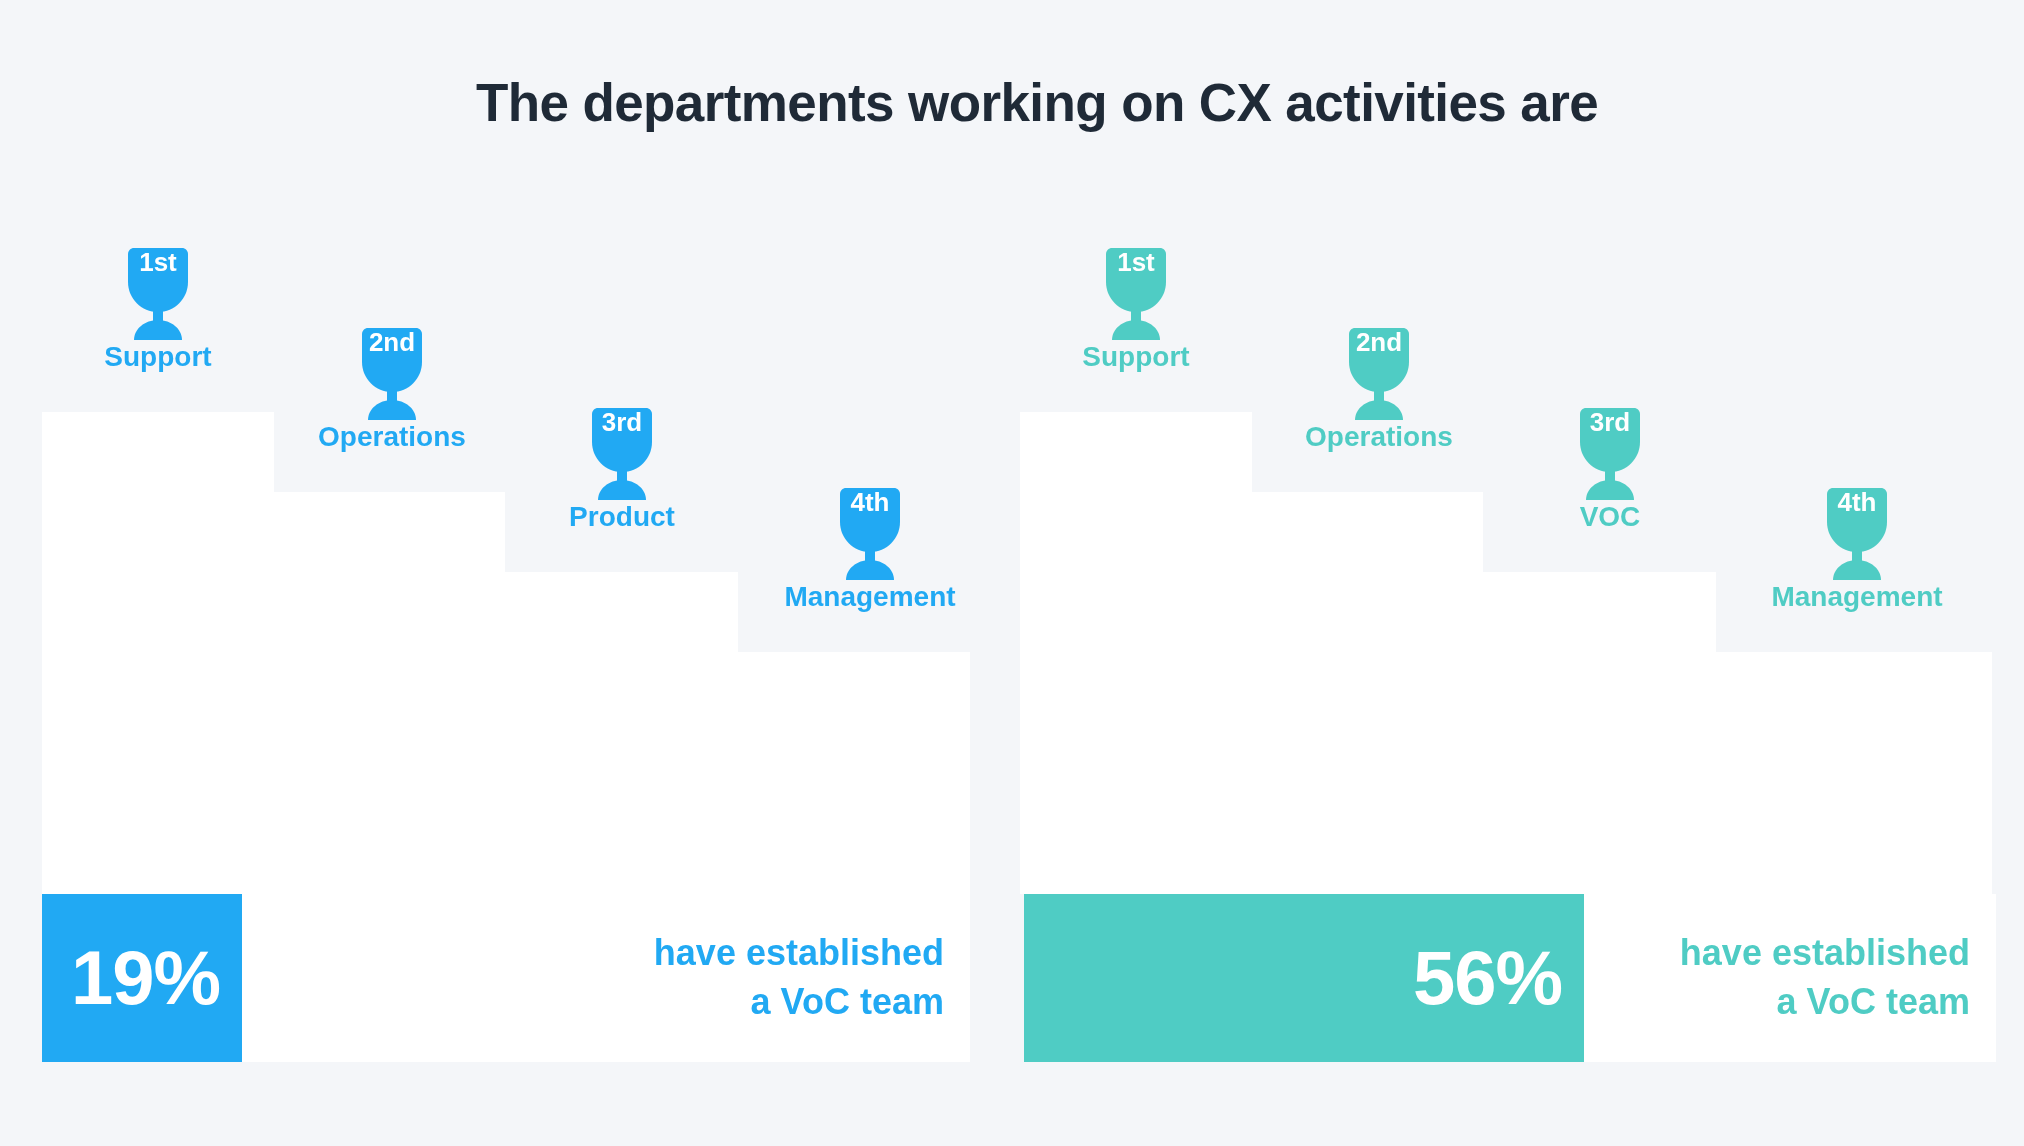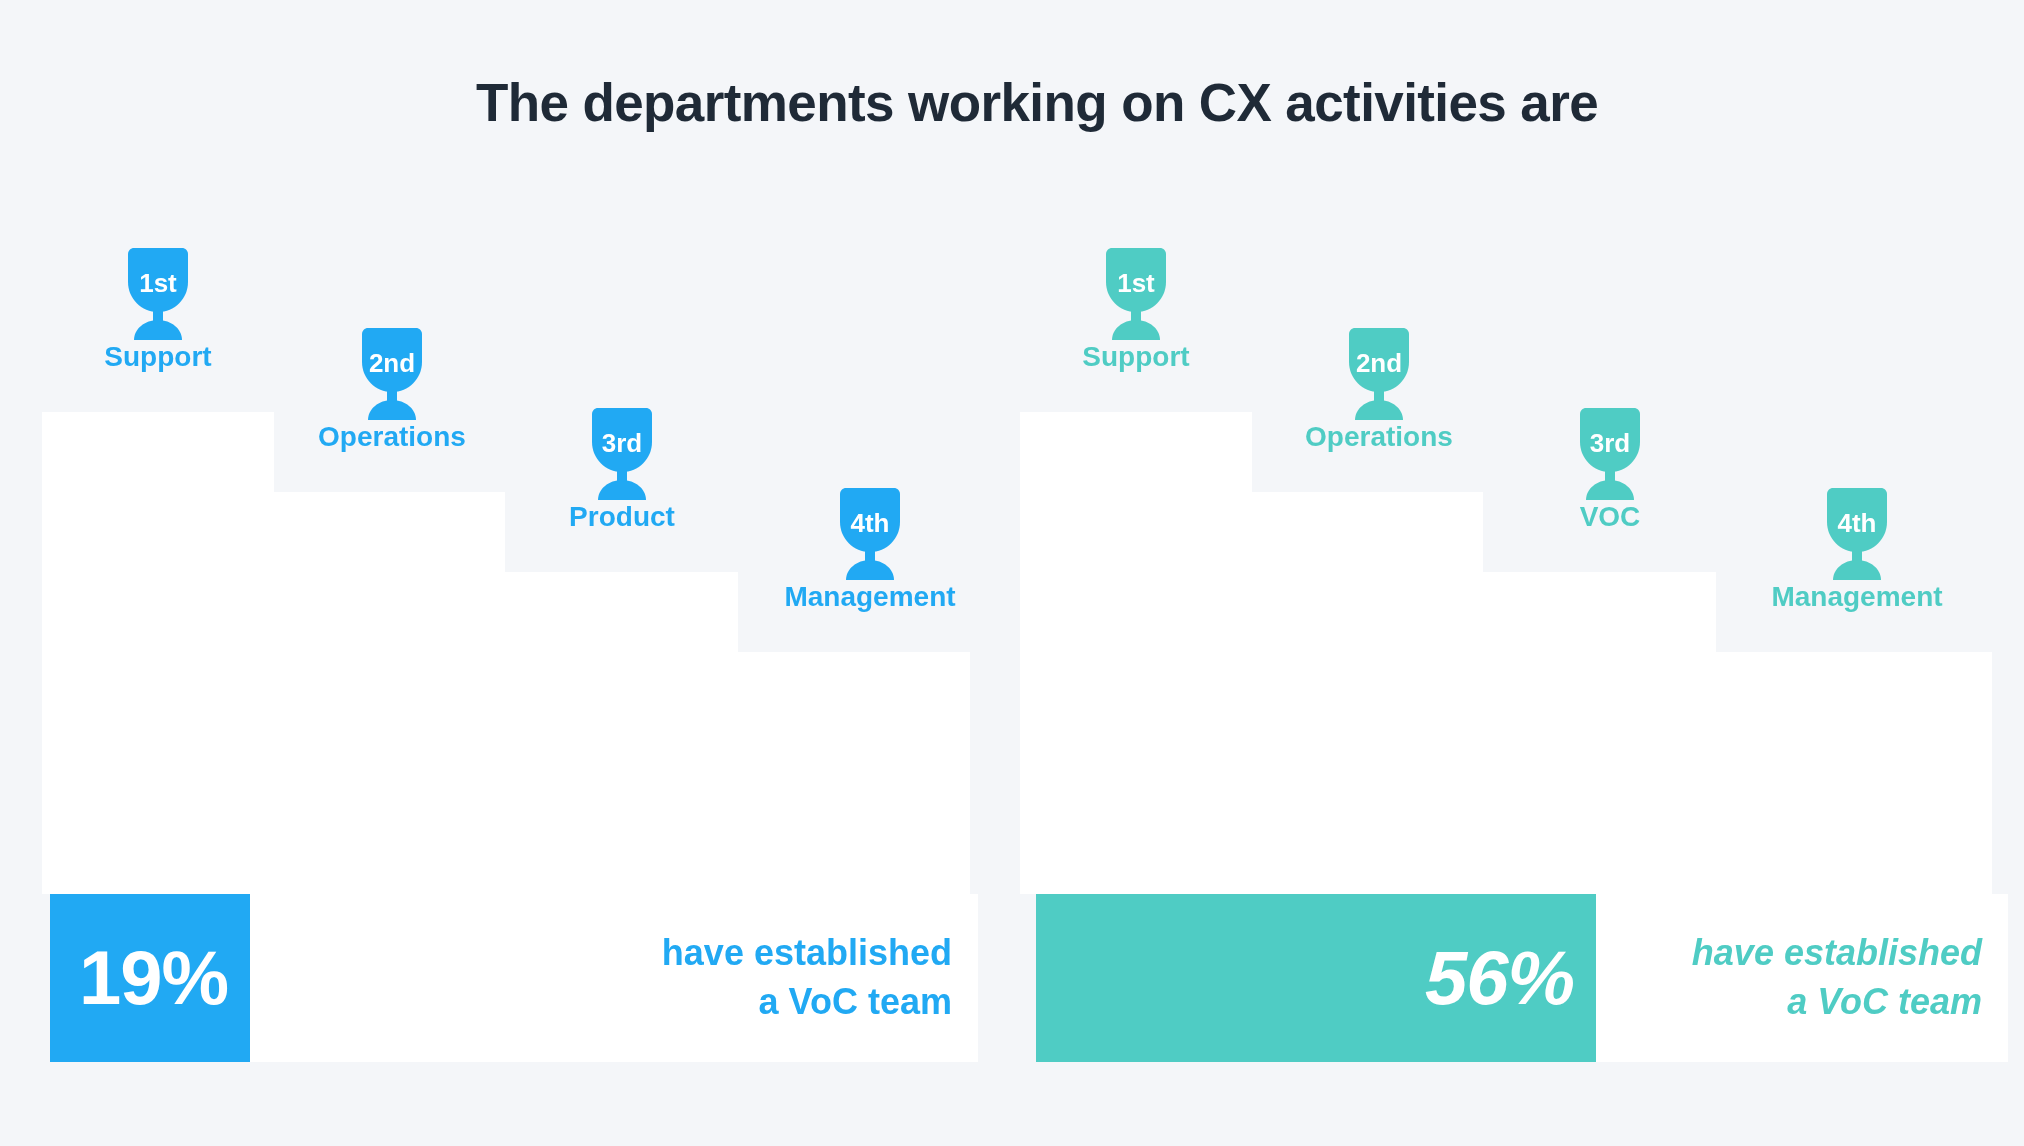--- a/index.html
+++ b/index.html
@@ -31,21 +31,21 @@
 
   
   .step { position:absolute; background:#ffffff; }
 
   
   .trophy-group { position:absolute; text-align:center; }
   .trophy { position:relative; width:84px; height:92px; margin:0 auto; }
   .trophy svg { display:block; width:84px; height:92px; }
   .trophy .rank {
     position:absolute;
-    top:22px; left:0; width:84px;
+    top:1px; left:0; width:84px;
     text-align:center;
     font-size:26px;
     font-weight:bold;
     color:#ffffff;
     line-height:1;
   }
   .dept-label {
     margin-top:2px;
     font-size:28px;
     font-weight:bold;
@@ -149,21 +149,21 @@
         <path d="M12 6 C12 2.7 14.7 0 18 0 L66 0 C69.3 0 72 2.7 72 6 L72 34 C72 50.6 58.6 64 42 64 C25.4 64 12 50.6 12 34 Z" fill="#21a9f3"></path>
         <rect x="37" y="60" width="10" height="14" fill="#21a9f3"></rect>
         <path d="M18 92 C18 81 28.7 72 42 72 C55.3 72 66 81 66 92 Z" fill="#21a9f3"></path>
       </svg>
       <div class="rank">4th</div>
     </div>
     <div class="dept-label c-blue">Management</div>
   </div>
 
 
-  <div class="stat-row" style="left:42px; top:894px; width:928px;margin-left:8px;">
+  <div class="stat-row" style="left:42px; top:894px; width:928px;">
     <div class="stat-white"></div>
     <div class="stat-fill" style="width:200px; background:#21a9f3;">
       <div class="stat-pct">19%</div>
     </div>
     <div class="stat-caption c-blue">
       <div>have established</div>
       <div>a VoC team</div>
     </div>
   </div>
 </div>
@@ -217,21 +217,21 @@
         <path d="M12 6 C12 2.7 14.7 0 18 0 L66 0 C69.3 0 72 2.7 72 6 L72 34 C72 50.6 58.6 64 42 64 C25.4 64 12 50.6 12 34 Z" fill="#4fccc4"></path>
         <rect x="37" y="60" width="10" height="14" fill="#4fccc4"></rect>
         <path d="M18 92 C18 81 28.7 72 42 72 C55.3 72 66 81 66 92 Z" fill="#4fccc4"></path>
       </svg>
       <div class="rank">4th</div>
     </div>
     <div class="dept-label c-teal">Management</div>
   </div>
 
 
-  <div class="stat-row" style="left:24px; top:894px; width:972px;font-style:italic;">
+  <div class="stat-row" style="left:12px; top:894px; width:972px;">
     <div class="stat-white"></div>
     <div class="stat-fill" style="width:560px; background:#4fccc4;">
       <div class="stat-pct">56%</div>
     </div>
     <div class="stat-caption c-teal">
       <div>have established</div>
       <div>a VoC team</div>
     </div>
   </div>
 </div>

